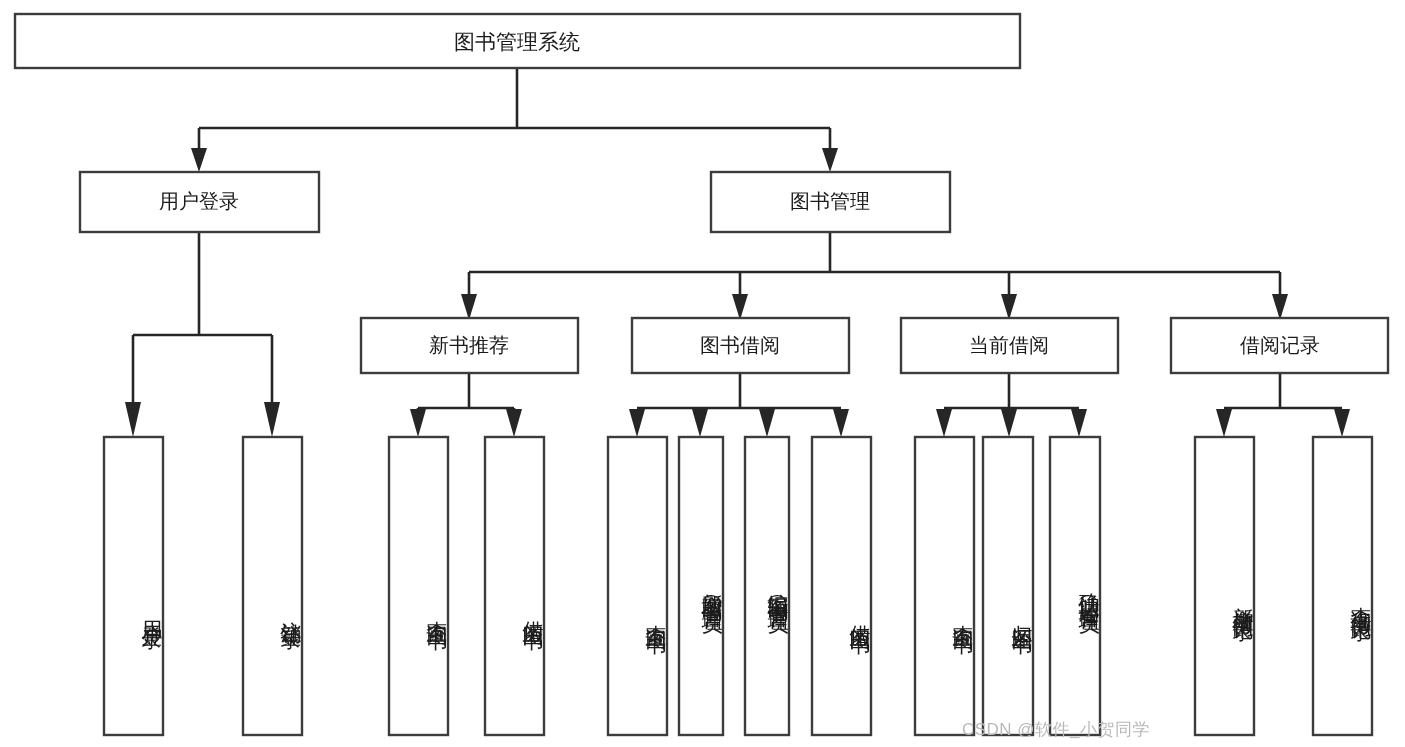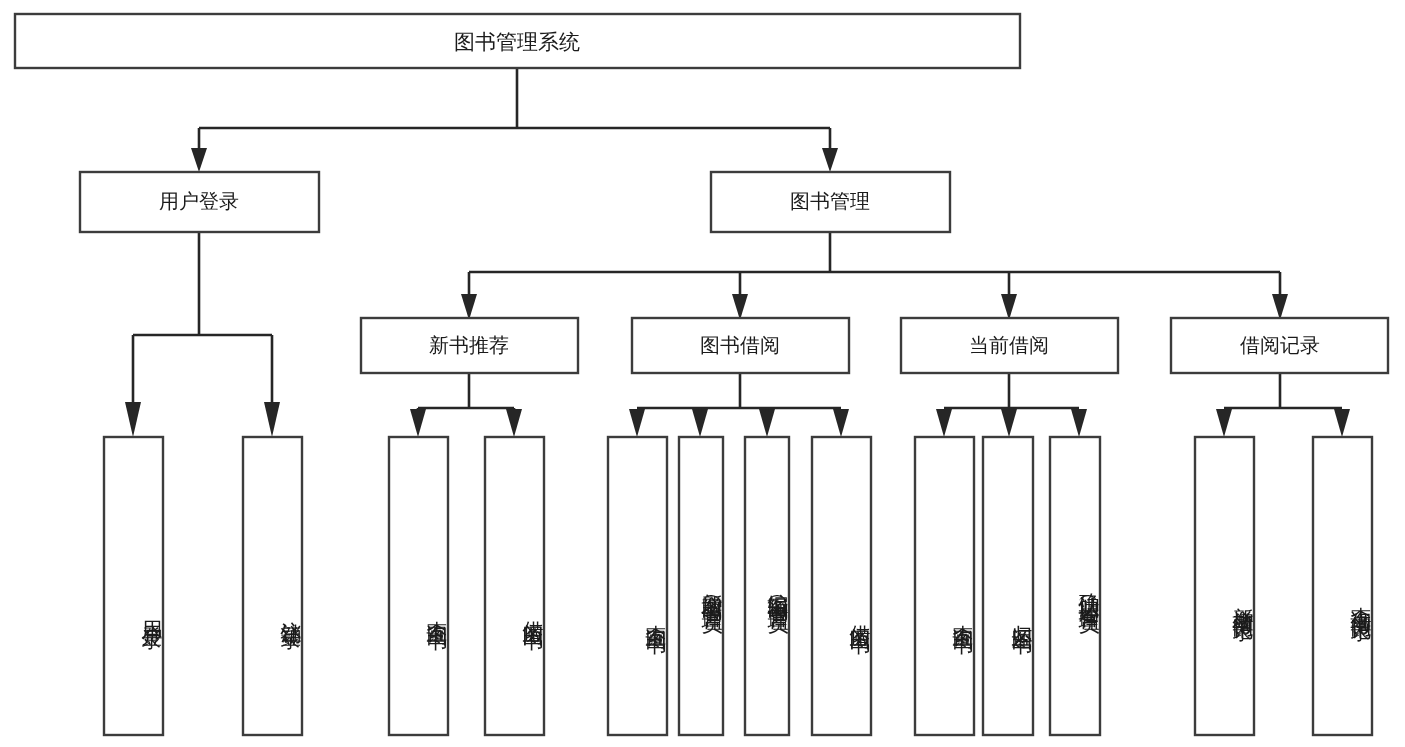--- a/index.html
+++ b/index.html
@@ -207,13 +207,14 @@
   <div class="leaf-label" style="left:745px; top:444px; width:44px; height:290px;">编辑图书（管理员）</div>
   <div class="leaf-label" style="left:812px; top:498px; width:59px; height:232px;">借阅图书</div>
 
   <div class="leaf-label" style="left:915px; top:498px; width:59px; height:232px;">查询图书</div>
   <div class="leaf-label" style="left:983px; top:498px; width:50px; height:232px;">归还图书</div>
   <div class="leaf-label" style="left:1050px; top:444px; width:50px; height:290px;">确认归还（管理员）</div>
 
   <div class="leaf-label" style="left:1195px; top:468px; width:59px; height:262px;">新增借阅记录</div>
   <div class="leaf-label" style="left:1313px; top:468px; width:59px; height:262px;">查询借阅记录</div>
 
+  <div class="watermark">CSDN @软件_小贺同学</div>
 </div>
 
 </body></html>

